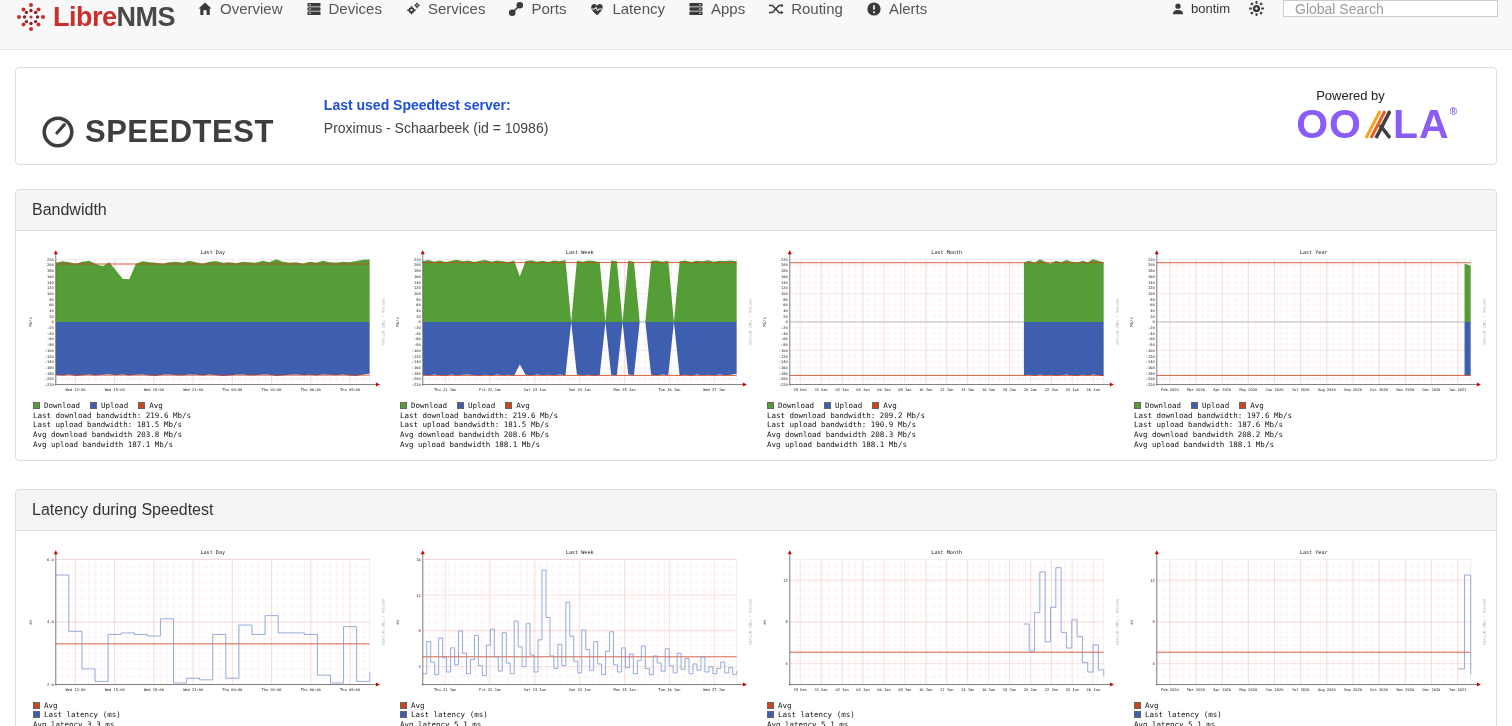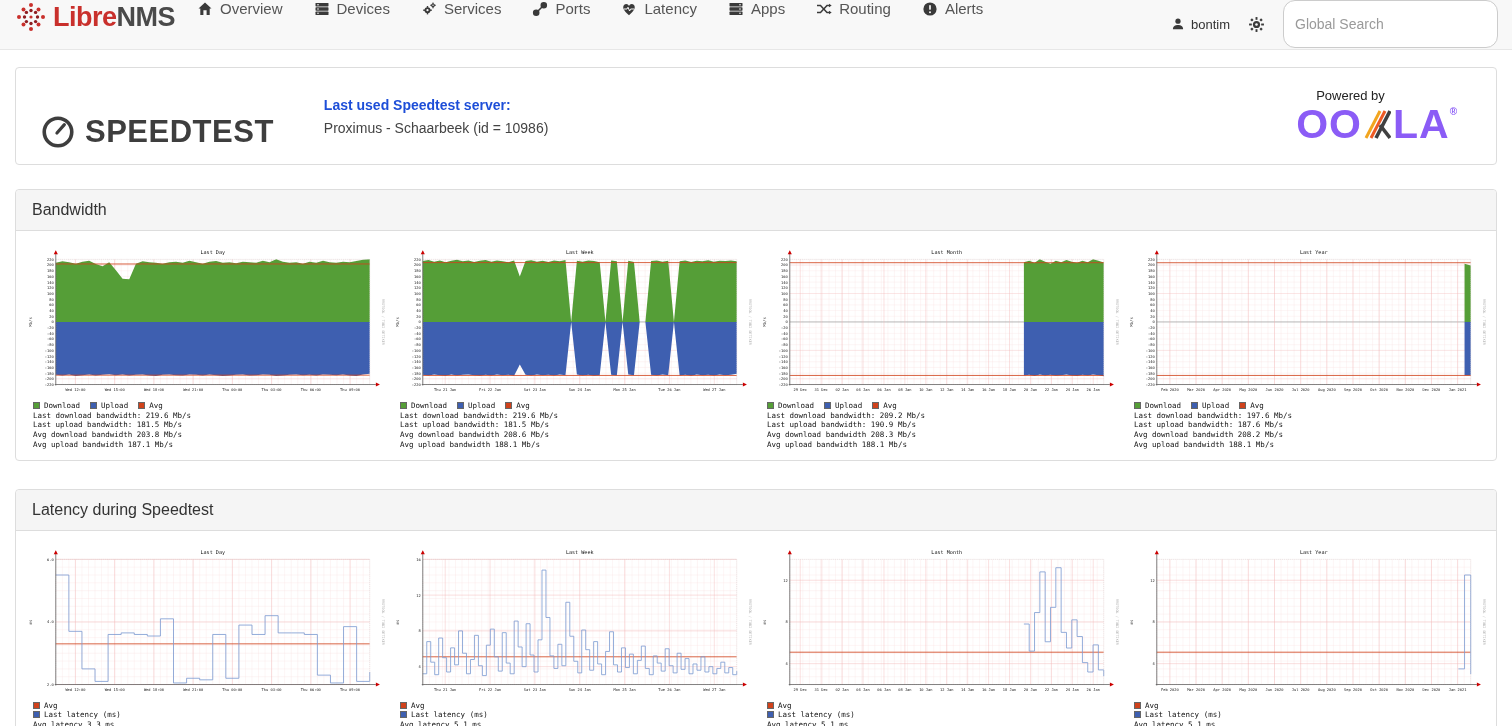--- a/index.html
+++ b/index.html
@@ -4,28 +4,28 @@
 <style>
   * { box-sizing: border-box; }
   body { margin:0; width:1512px; font-family:"Liberation Sans", sans-serif; background:#fff; color:#333; }
 
   
   .navbar { height:50px; background:#f8f8f8; border-bottom:1px solid #e7e7e7; display:flex; align-items:flex-start; padding:0 14px; }
   .brand { display:flex; align-items:center; gap:5px; cursor:pointer; }
   .brand-text { font-size:27px; font-weight:bold; letter-spacing:-0.5px; }
   .brand-libre { color:#c9302c; }
   .brand-nms { color:#4a4a4a; }
-  .nav-items { display:flex; list-style:none; margin:0 0 0 22px; padding:0; gap:31px; }
+  .nav-items { display:flex; list-style:none; margin:0 0 0 22px; padding:0; gap:23px; }
   .nav-item { display:flex; align-items:center; gap:7px; font-size:15px; color:#555; cursor:pointer; white-space:nowrap; }
   .nico { width:16px; height:16px; fill:#3a3a3a; flex:0 0 auto; }
   .nav-right { margin-left:auto; display:flex; align-items:center; gap:18px; }
   .user { display:flex; gap:6px; align-items:center; font-size:13px; color:#333; cursor:pointer; }
   .user .nico { width:14px; height:14px; }
   .gearbtn { cursor:pointer; display:flex; }
-  .search-input { width:215px; height:48px; border:1px solid #ccc; border-radius:12px; padding:0 11px; font-size:14px; color:#555; background:#fff; outline:none; font-family:"Liberation Sans",sans-serif; }
+  .search-input { width:215px; height:17px; border:1px solid #ccc; border-radius:0; padding:0 11px; font-size:14px; color:#555; background:#fff; outline:none; font-family:"Liberation Sans",sans-serif; }
   .search-input::placeholder { color:#9a9a9a; }
 
   
   .content { padding:17px 15px 8px; }
   .card { border:1px solid #ddd; border-radius:4px; background:#fff; }
 
   .speedtest-card { display:flex; align-items:center; padding:14px 24px; margin-bottom:24px; }
   .st-logo { display:flex; align-items:center; gap:9px;margin-top:32px; }
   .st-text { font-size:31px; font-weight:bold; color:#3e3e3e; letter-spacing:0.5px; }
   .server-block { margin-left:50px; }

